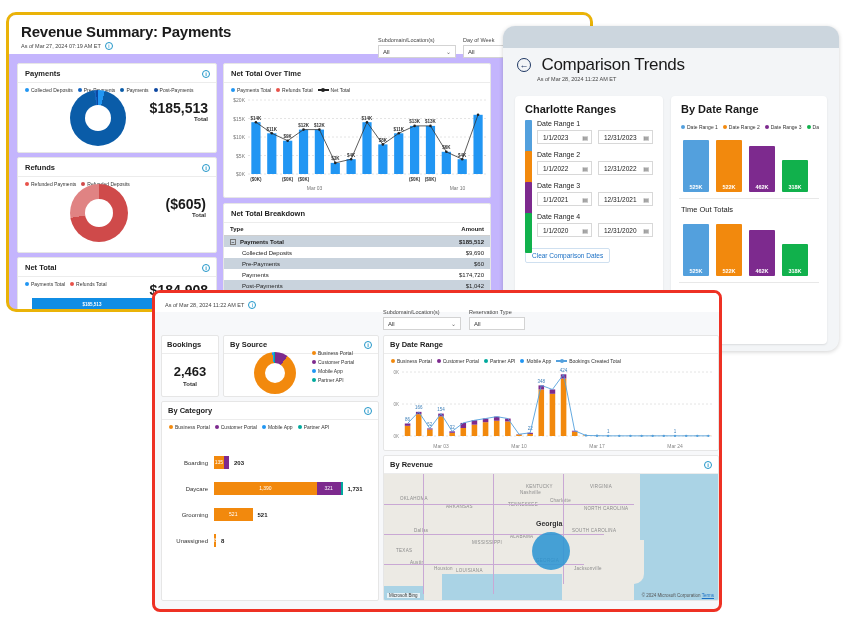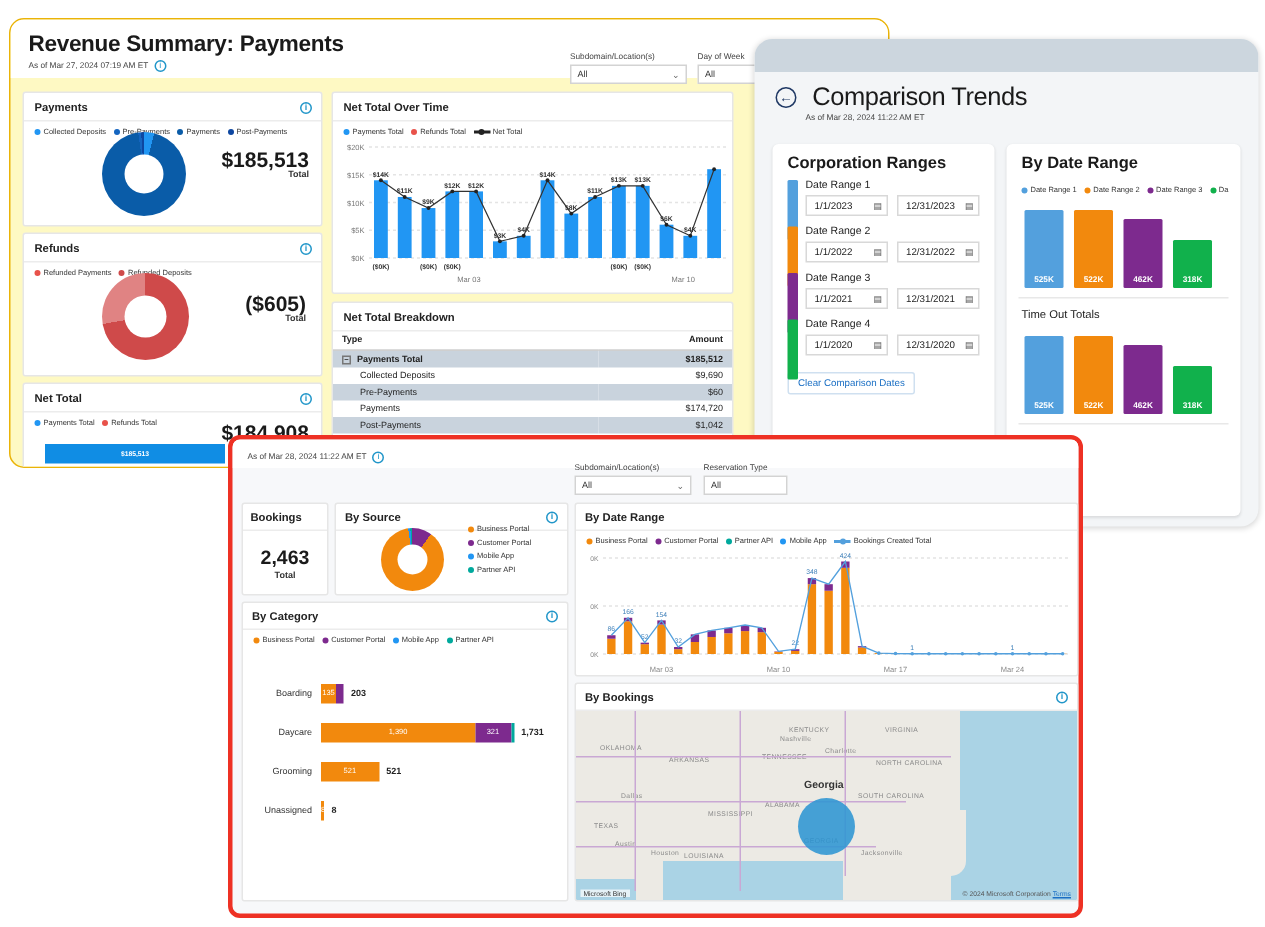--- a/index.html
+++ b/index.html
@@ -10,23 +10,23 @@
     background: #ffffff;
     font-family: "Liberation Sans", sans-serif;
     overflow: hidden;
     position: relative;
   }
   .panel { position: absolute; background: #fff; }
 
   
   #revenue-panel {
     left: 6px; top: 12px; width: 587px; height: 300px;
-    border: 1px solid #eab308;
+    border: 3px solid #eab308;
     border-radius: 10px;
-    background: #fef9c3;
+    background: #c4b5fd;
     overflow: hidden;
   }
   #revenue-header { padding: 8px 10px 4px 12px; background:#fff; }
   .rep-title { font-size: 15px; font-weight: bold; color: #1a1a1a; letter-spacing: -.2px; }
   .rep-sub { font-size: 5.5px; color: #444; margin-top: 2px; display:flex; align-items:center; gap:4px;}
   .info-dot {
     display:inline-block; width:8px; height:8px; border-radius:50%;
     border:1px solid #2196c9; color:#2196c9; font-size:6px; line-height:7px; text-align:center;
   }
   .filters { position:absolute; right:8px; top:22px; display:flex; gap:7px; }
@@ -385,21 +385,21 @@
 
 <div class="panel" id="comparison-panel">
   <div id="ct-topbar"></div>
   <div class="ct-head">
     <span class="back-circle">←</span>
     <span class="ct-title">Comparison Trends</span>
     <div class="ct-sub" style="margin-left:20px;">As of Mar 28, 2024 11:22 AM ET</div>
   </div>
 
   <div class="ct-card" style="left:12px; top:70px; width:148px; height:240px;">
-    <div class="ct-card-title">Corporation Ranges</div>
+    <div class="ct-card-title">Charlotte Ranges</div>
     <div id="ranges-list">
         <div class="range-block">
           <div class="range-bar" style="background:#53a0dd"></div>
           <div class="range-label">Date Range 1</div>
           <div class="date-row">
             <div class="date-in">
               <span>1/1/2023</span>
               <span class="cal-ic">▤</span>
             </div>
             <div class="date-in">
@@ -743,21 +743,21 @@
           <circle cx="324.4285714285714" cy="73.85454545454546" r="1.2" fill="#53a0dd"></circle>
           <text x="57" y="86" text-anchor="middle" font-size="5" fill="#888" font-family="&quot;Liberation Sans&quot;, sans-serif">Mar 03</text>
           <text x="135" y="86" text-anchor="middle" font-size="5" fill="#888" font-family="&quot;Liberation Sans&quot;, sans-serif">Mar 10</text>
           <text x="213" y="86" text-anchor="middle" font-size="5" fill="#888" font-family="&quot;Liberation Sans&quot;, sans-serif">Mar 17</text>
           <text x="291" y="86" text-anchor="middle" font-size="5" fill="#888" font-family="&quot;Liberation Sans&quot;, sans-serif">Mar 24</text>
         </svg></div>
   </div>
 
   <div class="card" style="left:228px; top:162px; width:336px; height:146px; overflow:hidden;">
     <div class="card-title" style="padding:4px 6px;">
-      <span>By Bookings</span>
+      <span>By Revenue</span>
       <span class="info-dot">i</span>
     </div>
     <div id="map-canvas" style="top:18px; bottom:0;">
       <div class="water" style="right:0; top:0; width:84px; height:128px;"></div>
       <div class="water" style="left:58px; bottom:0; width:120px; height:26px;"></div>
       <div class="water" style="left:0; bottom:0; width:40px; height:14px;"></div>
       <div style="position:absolute;right:78px;top:0;width:34px;height:96px;background:#eceae4;"></div>
       <div style="position:absolute;right:74px;bottom:16px;width:22px;height:44px;background:#eceae4;border-radius:0 0 10px 0;"></div>
       <div class="land-lbl" style="left:16px; top:22px;">OKLAHOMA</div>
       <div class="land-lbl" style="left:62px; top:30px;">ARKANSAS</div>

